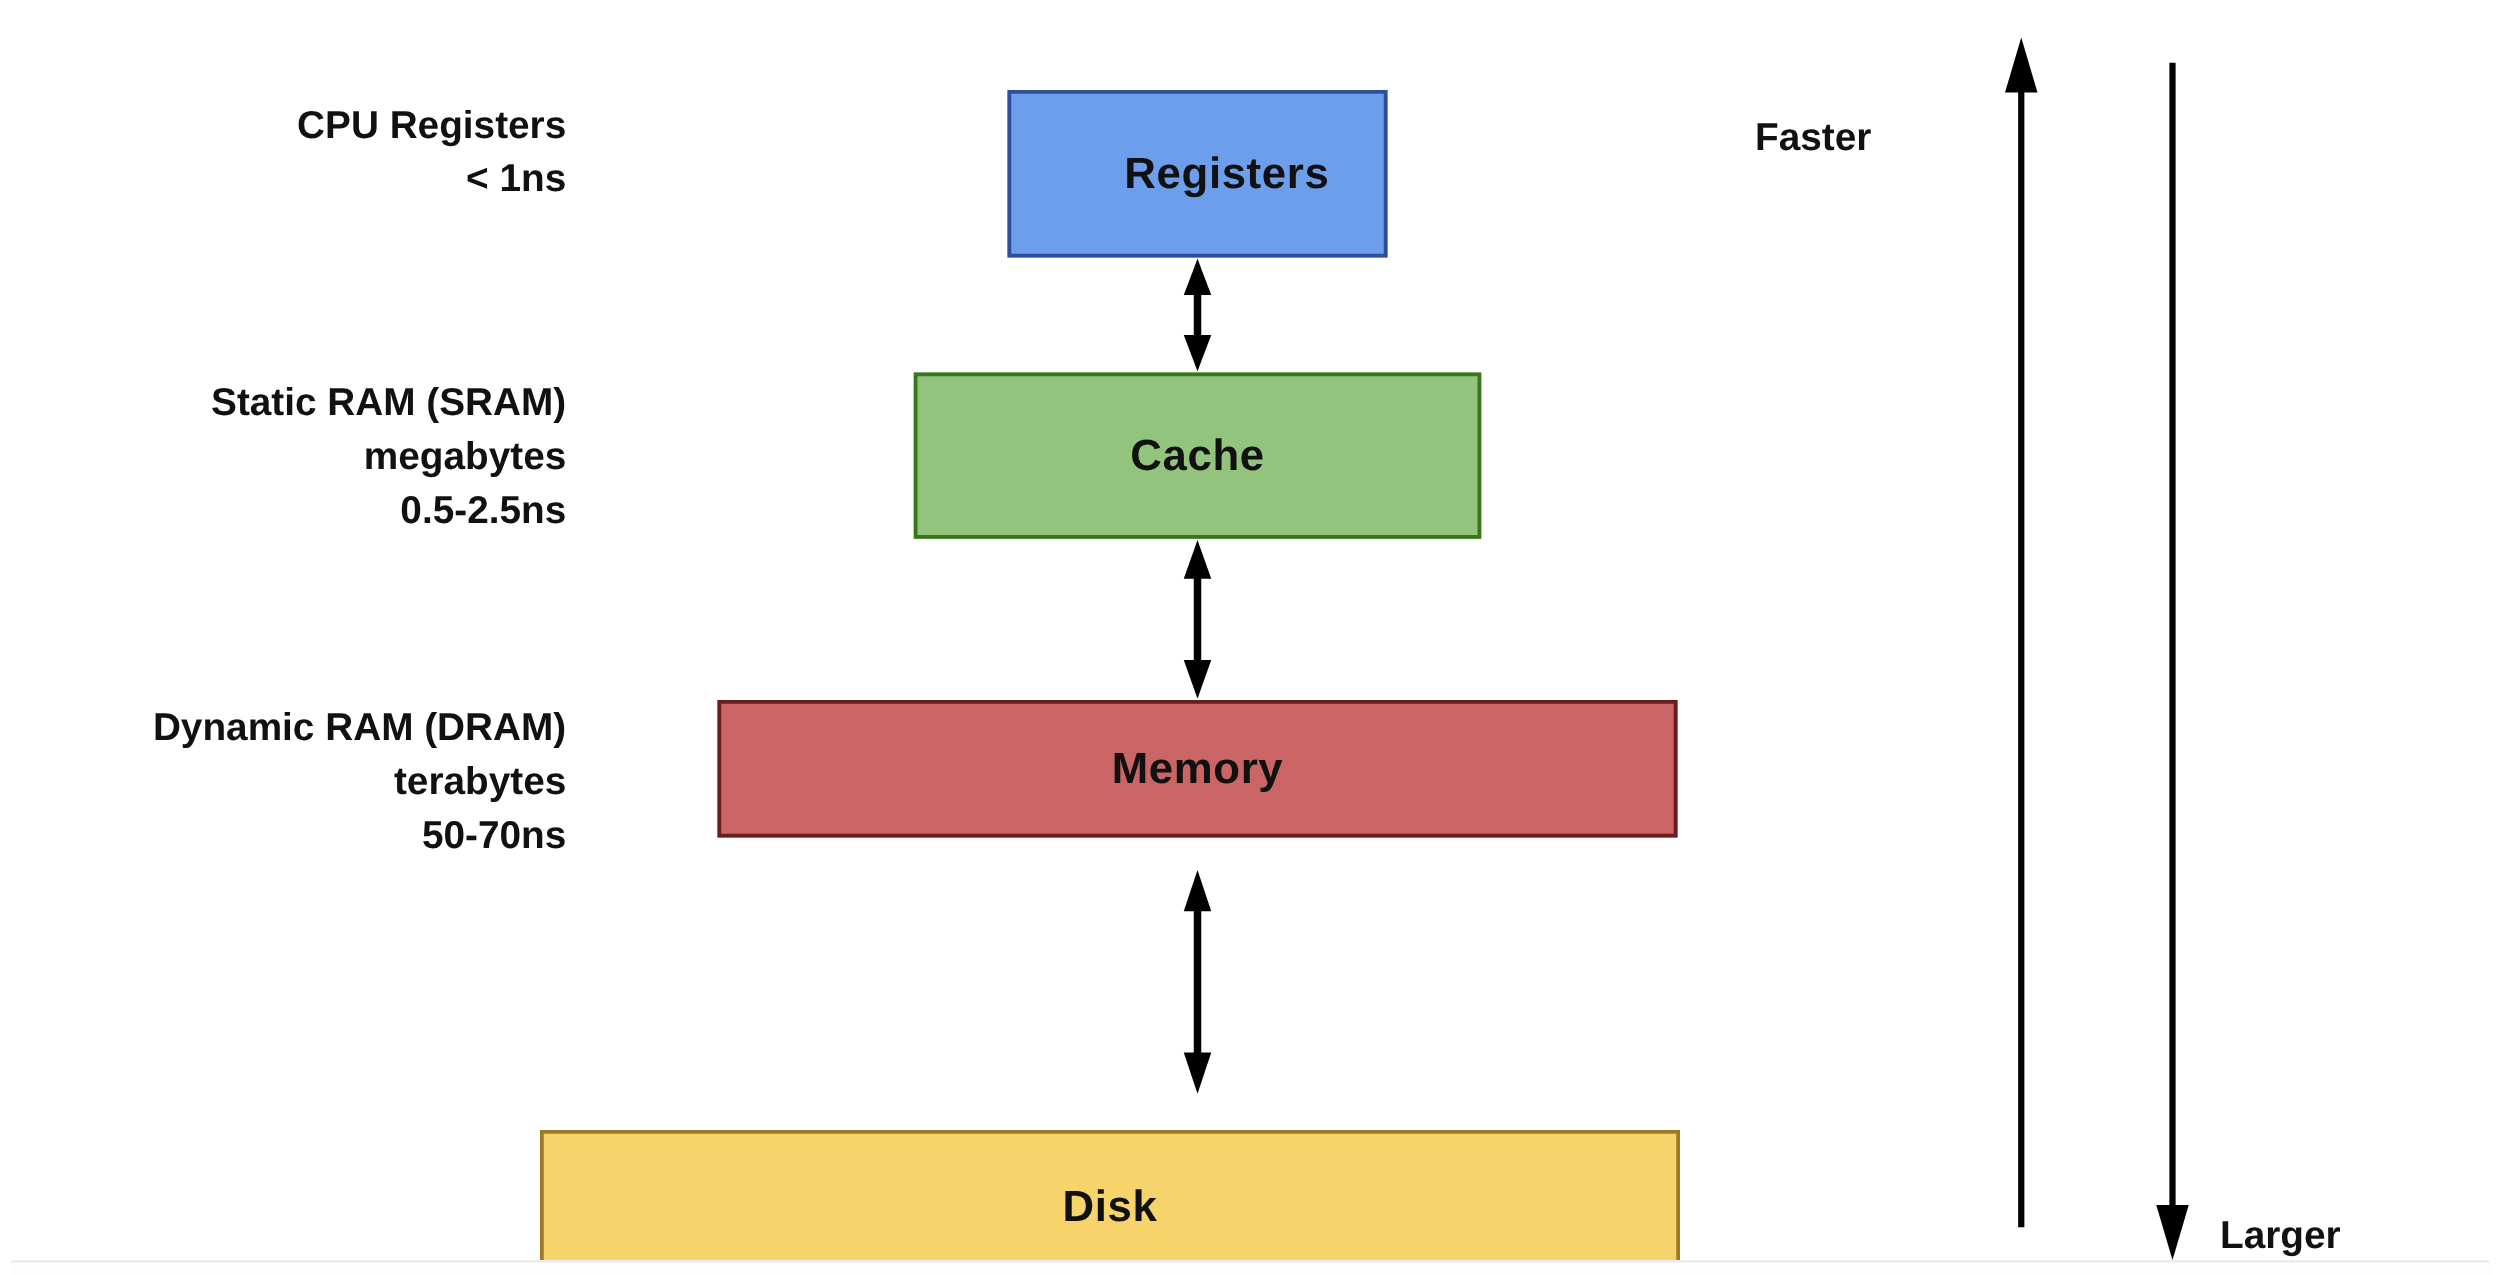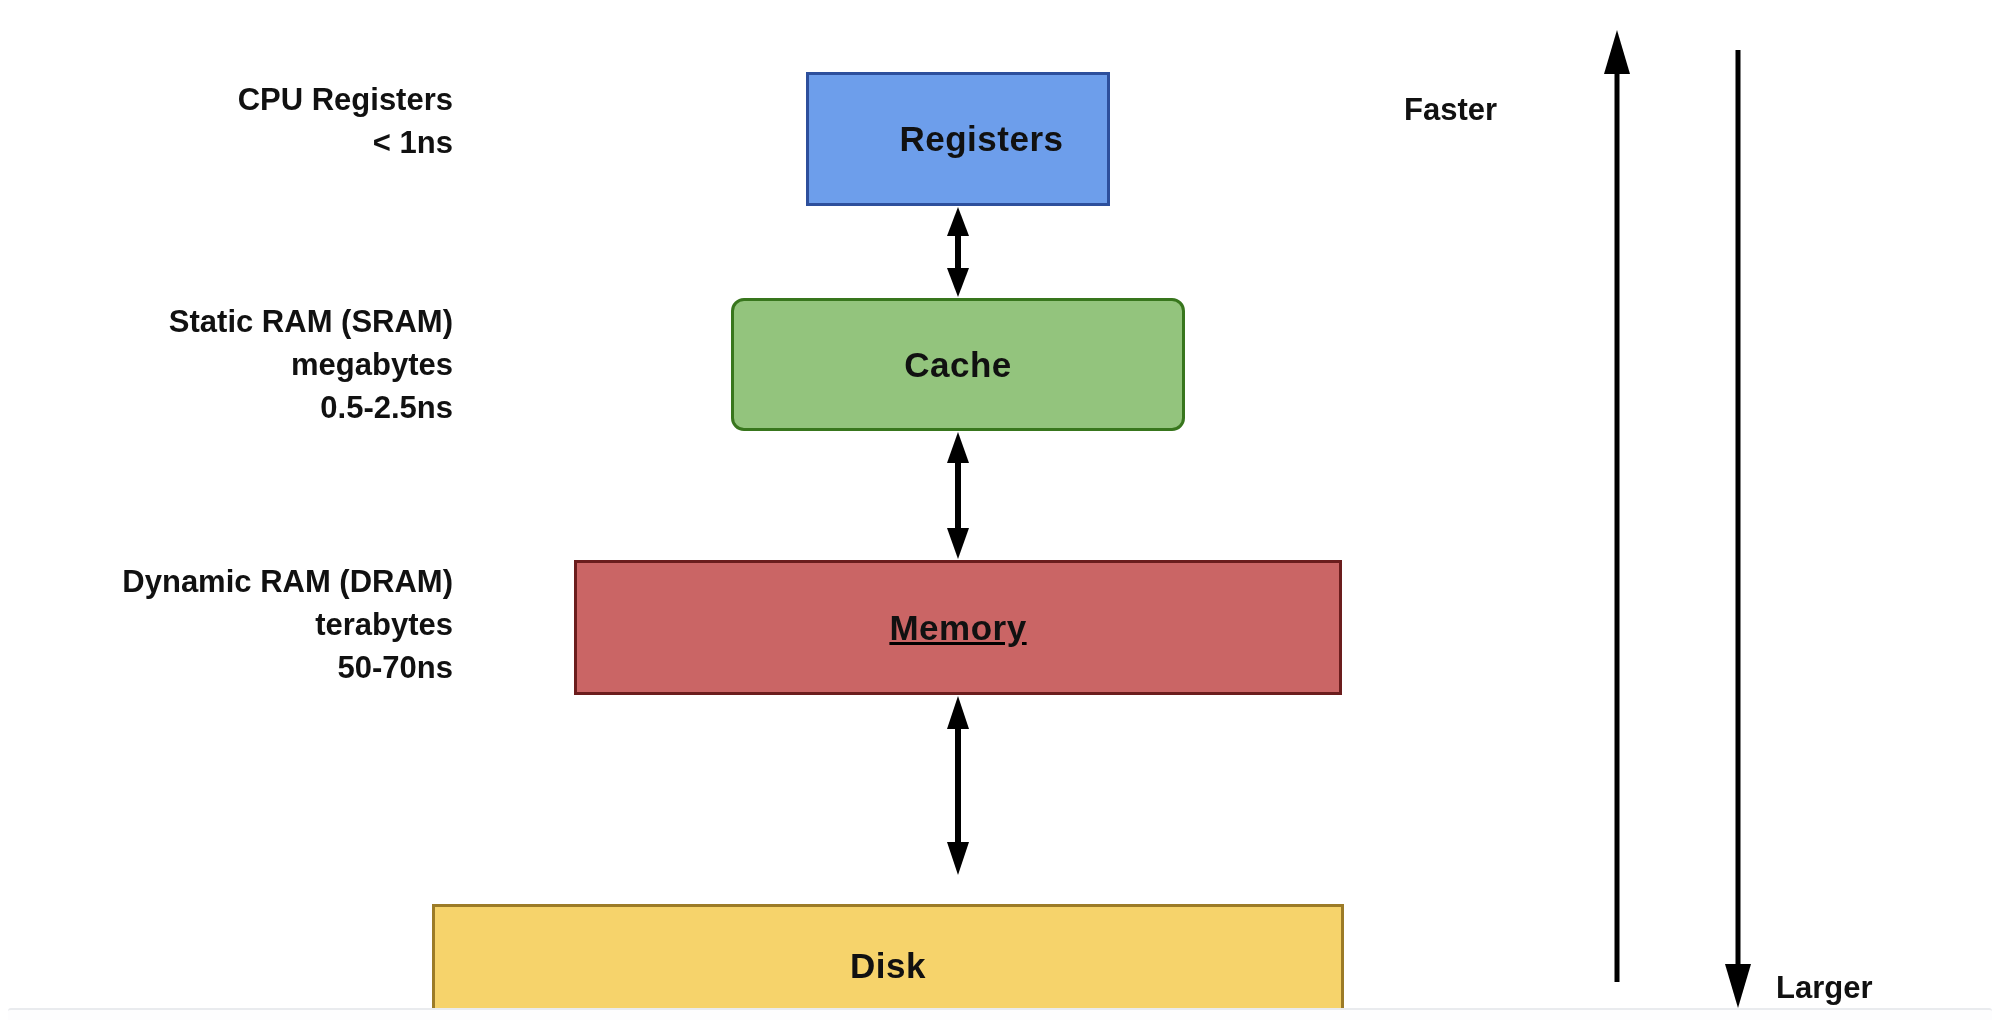--- a/index.html
+++ b/index.html
@@ -25,21 +25,21 @@
     box-sizing: border-box;
   }
   .level-box .box-label {
     font-size: 35px;
     font-weight: bold;
     color: #111111;
     letter-spacing: 0.5px;
   }
   .box-registers { left: 806px; top: 72px;  width: 304px;  height: 134px; }
   .box-cache     { left: 731px; top: 298px; width: 454px;  height: 133px; }
-  .box-memory    { left: 574px; top: 560px; width: 768px;  height: 135px; text-decoration: underline; }
+  .box-memory    { left: 574px; top: 560px; width: 768px;  height: 110px; }
   .box-disk      { left: 432px; top: 876px; width: 912px; height: 124px; margin-top: 28px; }
 
   
   .desc-block {
     position: absolute;
     width: 440px;
     text-align: right;
     font-size: 31px;
     font-weight: bold;
     color: #111111;
@@ -96,21 +96,21 @@
   </div>
   <div class="desc-block desc-memory">
     <div>Dynamic RAM (DRAM)</div>
     <div>terabytes</div>
     <div>50-70ns</div>
   </div>
 
   <div class="level-box box-registers" style="background: rgb(109, 158, 235); border-color: rgb(45, 79, 156); padding-left: 47px;">
     <span class="box-label">Registers</span>
   </div>
-  <div class="level-box box-cache" style="background: rgb(147, 196, 125); border-color: rgb(56, 118, 29); border-radius: 13px;">
+  <div class="level-box box-cache" style="background: rgb(147, 196, 125); border-color: rgb(56, 118, 29);">
     <span class="box-label">Cache</span>
   </div>
   <div class="level-box box-memory" style="background: rgb(202, 101, 101); border-color: rgb(107, 29, 29);">
     <span class="box-label">Memory</span>
   </div>
   <div class="level-box box-disk" style="background: rgb(246, 211, 107); border-color: rgb(156, 123, 39);">
     <span class="box-label">Disk</span>
   </div>
 
   <svg class="arrow-svg a-reg-cache" width="32" height="92" viewBox="0 0 32 92">

